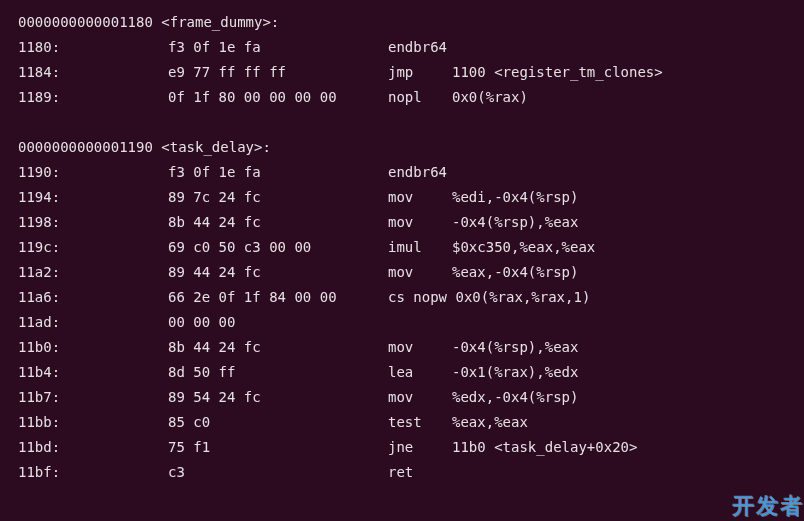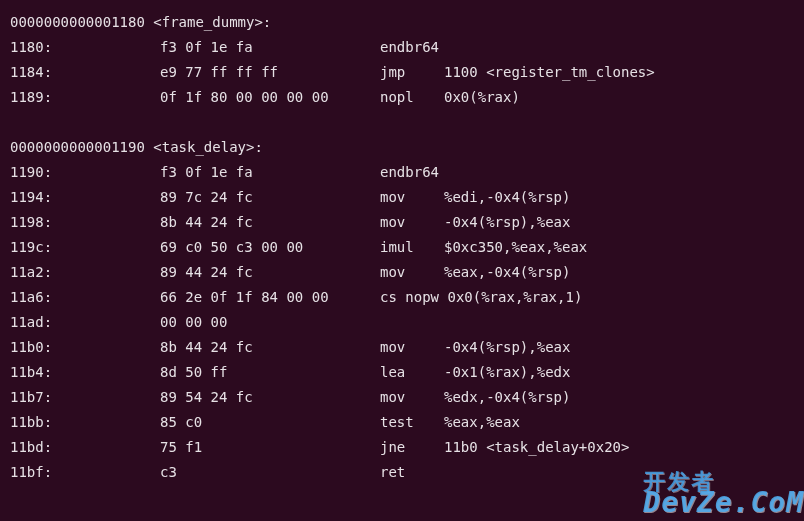--- a/index.html
+++ b/index.html
@@ -8,21 +8,21 @@
     width: 804px;
     height: 521px;
     background: #2c0a1f;
     font-family: "DejaVu Sans Mono", "Ubuntu Mono", Consolas, monospace;
     font-size: 14px;
     color: #e6e1e5;
     overflow: hidden;
     position: relative;
   }
   .terminal {
-    padding: 10px 10px 10px 10px;
+    padding: 10px 10px 10px 18px;
     line-height: 25px;
     white-space: pre;
   }
   .row {
     display: flex;
   }
   .addr {
     display: inline-block;
     width: 98px;
     text-align: left;
@@ -69,14 +69,13 @@
     margin-top: -4px;
   }
 </style>
 </head>
 <body>
 
 <div class="terminal" id="term"><div class="header-line">0000000000001180 &lt;frame_dummy&gt;:</div><div class="row"><span class="addr">1180:</span><span class="gap1"></span><span class="hex">f3 0f 1e fa</span><span class="mnem">endbr64</span><span class="op"></span></div><div class="row"><span class="addr">1184:</span><span class="gap1"></span><span class="hex">e9 77 ff ff ff</span><span class="mnem">jmp</span><span class="op">1100 &lt;register_tm_clones&gt;</span></div><div class="row"><span class="addr">1189:</span><span class="gap1"></span><span class="hex">0f 1f 80 00 00 00 00</span><span class="mnem">nopl</span><span class="op">0x0(%rax)</span></div><div> </div><div class="header-line">0000000000001190 &lt;task_delay&gt;:</div><div class="row"><span class="addr">1190:</span><span class="gap1"></span><span class="hex">f3 0f 1e fa</span><span class="mnem">endbr64</span><span class="op"></span></div><div class="row"><span class="addr">1194:</span><span class="gap1"></span><span class="hex">89 7c 24 fc</span><span class="mnem">mov</span><span class="op">%edi,-0x4(%rsp)</span></div><div class="row"><span class="addr">1198:</span><span class="gap1"></span><span class="hex">8b 44 24 fc</span><span class="mnem">mov</span><span class="op">-0x4(%rsp),%eax</span></div><div class="row"><span class="addr">119c:</span><span class="gap1"></span><span class="hex">69 c0 50 c3 00 00</span><span class="mnem">imul</span><span class="op">$0xc350,%eax,%eax</span></div><div class="row"><span class="addr">11a2:</span><span class="gap1"></span><span class="hex">89 44 24 fc</span><span class="mnem">mov</span><span class="op">%eax,-0x4(%rsp)</span></div><div class="row"><span class="addr">11a6:</span><span class="gap1"></span><span class="hex">66 2e 0f 1f 84 00 00</span><span>cs nopw</span><span> </span><span class="op">0x0(%rax,%rax,1)</span></div><div class="row"><span class="addr">11ad:</span><span class="gap1"></span><span class="hex">00 00 00</span><span class="mnem"></span><span class="op"></span></div><div class="row"><span class="addr">11b0:</span><span class="gap1"></span><span class="hex">8b 44 24 fc</span><span class="mnem">mov</span><span class="op">-0x4(%rsp),%eax</span></div><div class="row"><span class="addr">11b4:</span><span class="gap1"></span><span class="hex">8d 50 ff</span><span class="mnem">lea</span><span class="op">-0x1(%rax),%edx</span></div><div class="row"><span class="addr">11b7:</span><span class="gap1"></span><span class="hex">89 54 24 fc</span><span class="mnem">mov</span><span class="op">%edx,-0x4(%rsp)</span></div><div class="row"><span class="addr">11bb:</span><span class="gap1"></span><span class="hex">85 c0</span><span class="mnem">test</span><span class="op">%eax,%eax</span></div><div class="row"><span class="addr">11bd:</span><span class="gap1"></span><span class="hex">75 f1</span><span class="mnem">jne</span><span class="op">11b0 &lt;task_delay+0x20&gt;</span></div><div class="row"><span class="addr">11bf:</span><span class="gap1"></span><span class="hex">c3</span><span class="mnem">ret</span><span class="op"></span></div></div>
 
 <div class="watermark">
   <div class="w1">开发者</div>
-  <div class="w2">DevZe.CoM</div>
 </div>
 
 </body></html>

